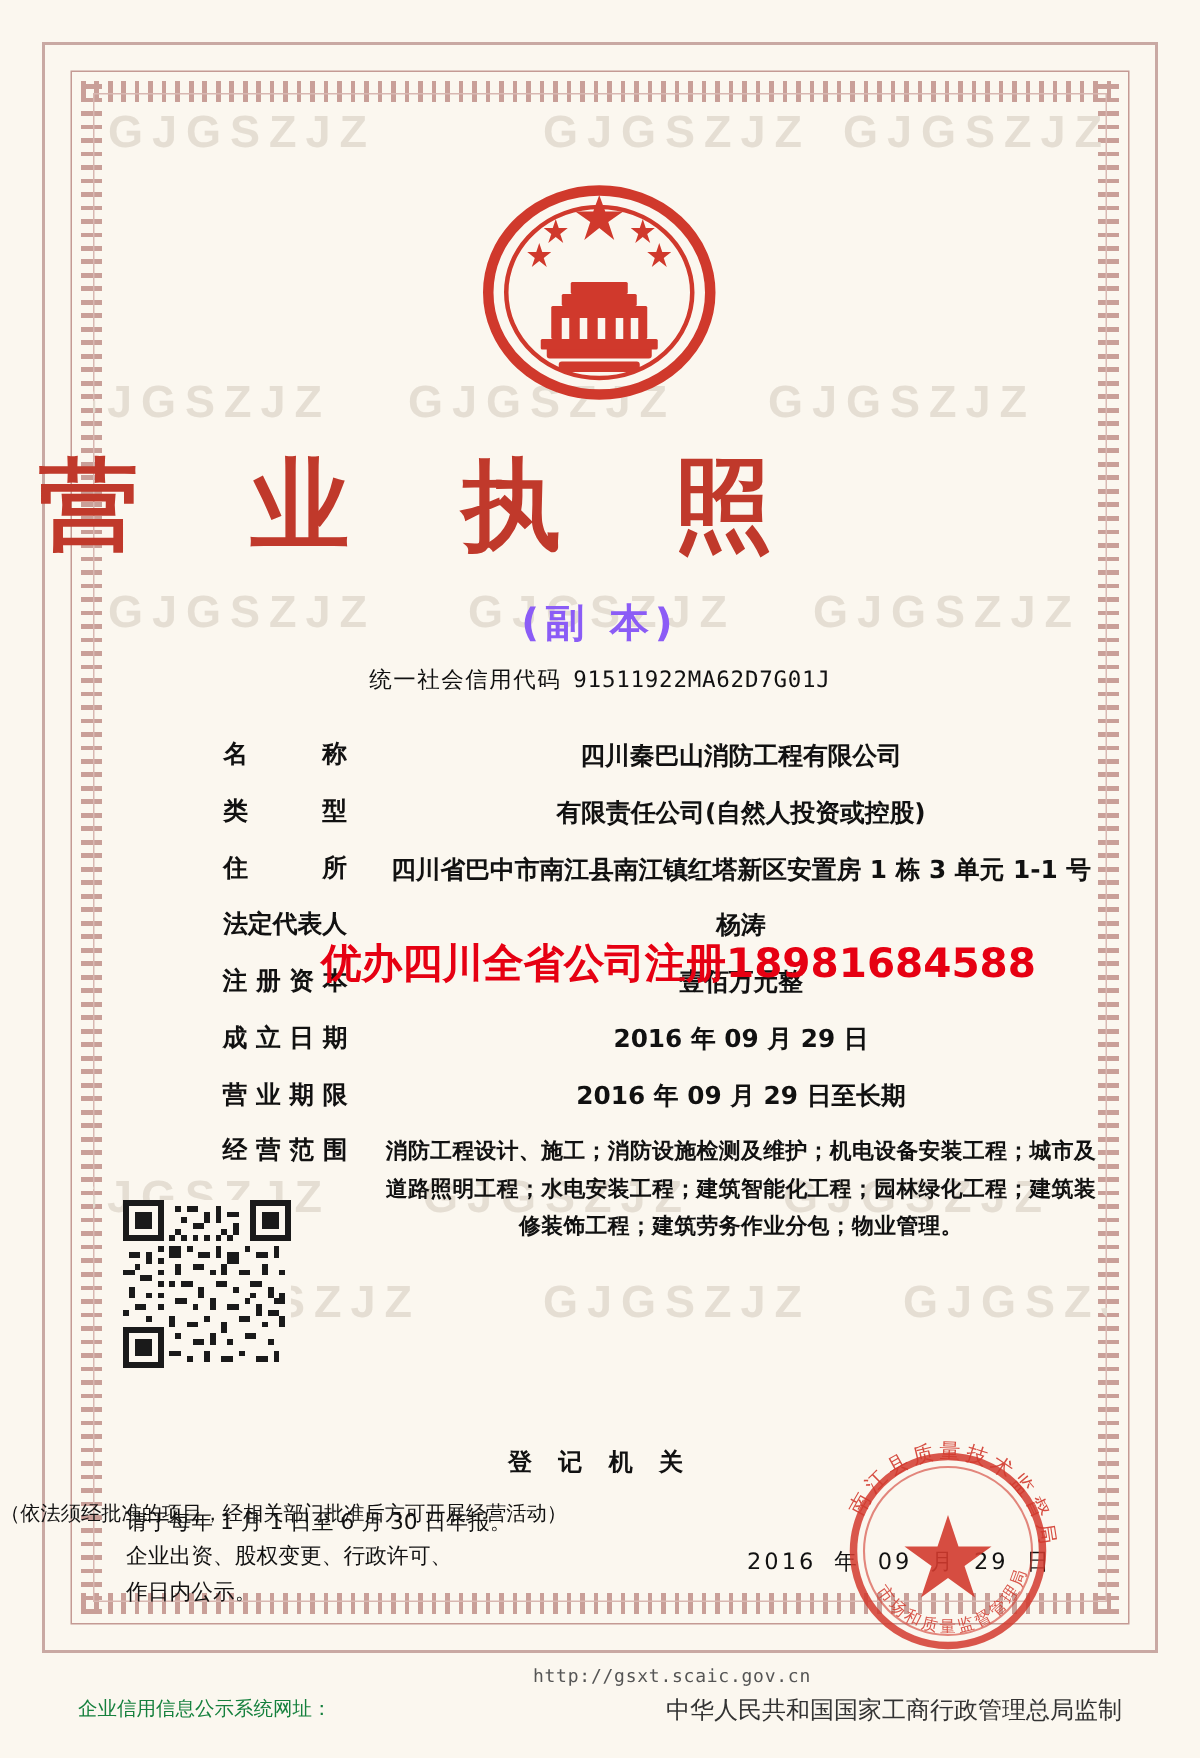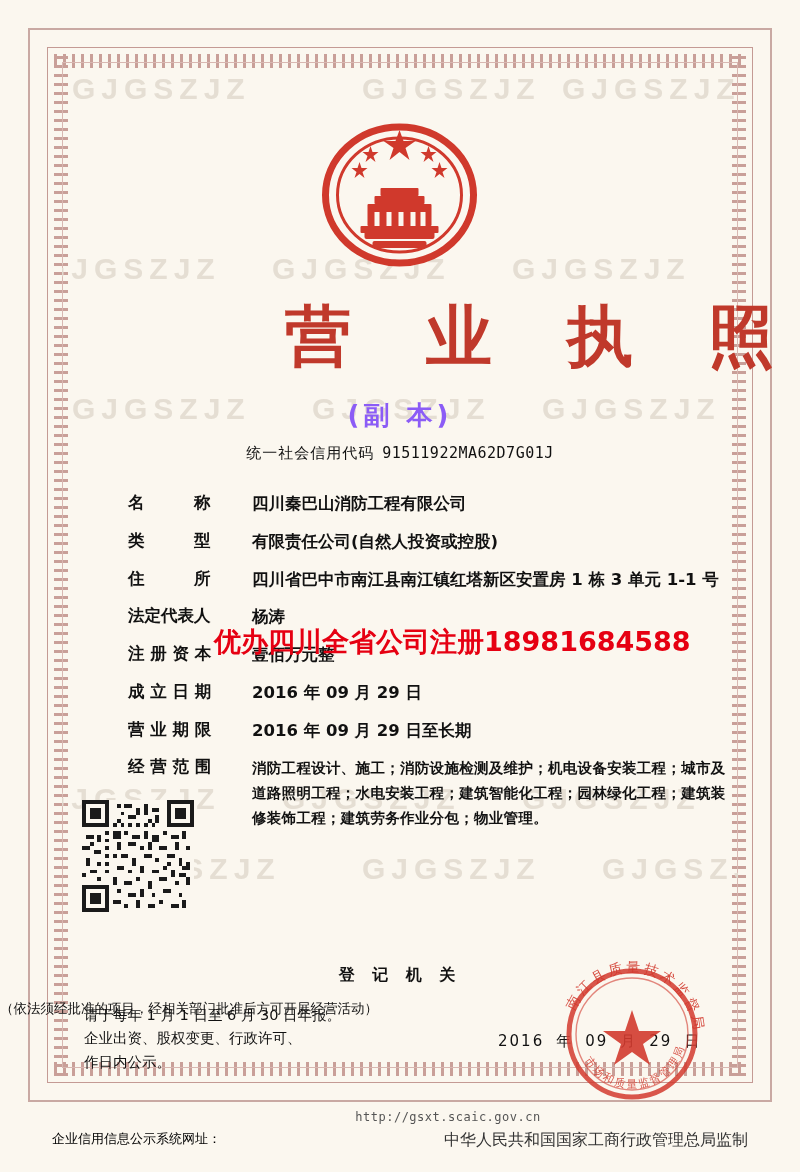--- a/index.html
+++ b/index.html
@@ -89,21 +89,21 @@
     width: 175px;
     height: 175px;
   }
 
   
   .doc-title {
     position: absolute;
     top: 292px;
     left: 0;
     width: 100%;
-    text-align: right;
+    text-align: left;
     font-family: "DejaVu Sans", sans-serif;
     font-weight: bold;
     font-size: 66px;
     letter-spacing: 26px;
     text-indent: 26px;
     color: #c0392b;
   }
   .doc-subtitle {
     position: absolute;
     top: 398px;
@@ -132,20 +132,21 @@
     letter-spacing: .5px;
     margin-left: 8px;
   }
 
   
   .fields {
     position: absolute;
     top: 492px;
     left: 128px;
     right: 64px;
+    text-align: center;
   }
   .row {
     display: flex;
     align-items: flex-start;
     margin-bottom: 13px;
     font-family: "DejaVu Sans", sans-serif;
     font-size: 16.5px;
     color: #111;
   }
   .row .lbl {
@@ -260,21 +261,21 @@
     color: #555;
     letter-spacing: .5px;
     padding-left: 48px;
   }
   .footer-left {
     position: absolute;
     left: 52px;
     top: 1130px;
     font-family: "DejaVu Sans", sans-serif;
     font-size: 13px;
-    color: #000000;
+    color: #15803d;
   }
   .footer-right {
     position: absolute;
     right: 52px;
     top: 1130px;
     font-family: "DejaVu Sans", sans-serif;
     font-size: 16px;
     color: #333;
   }
 </style>

